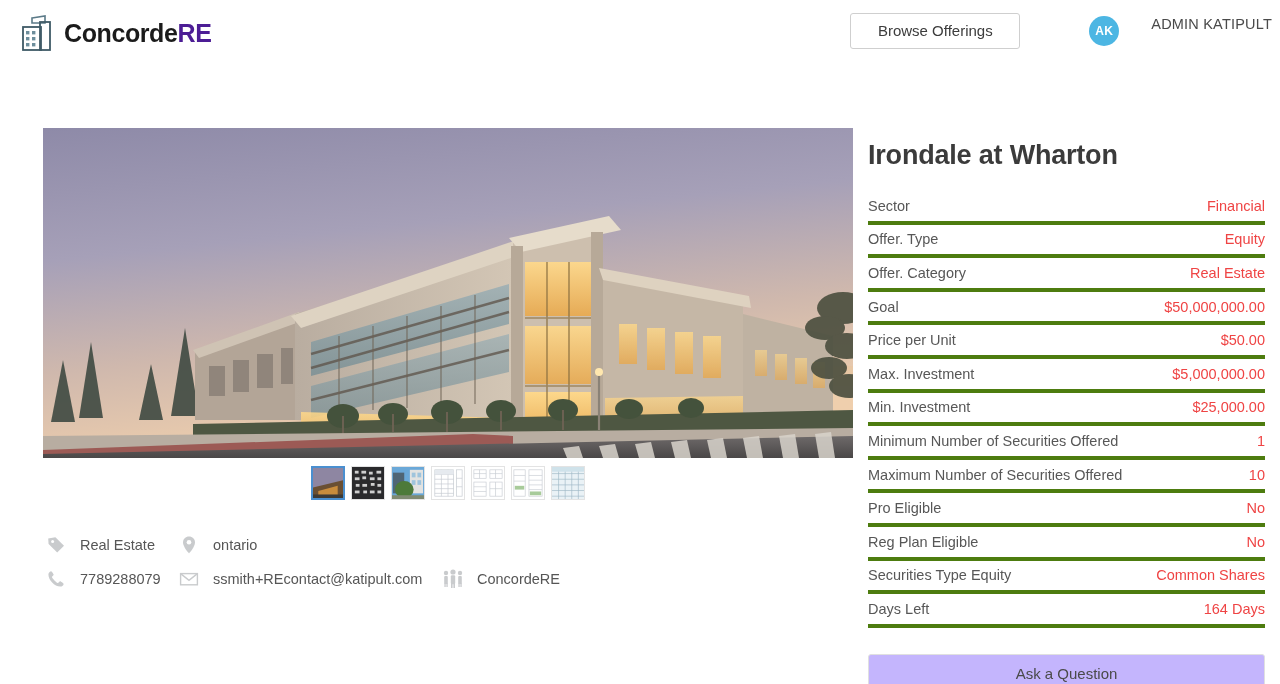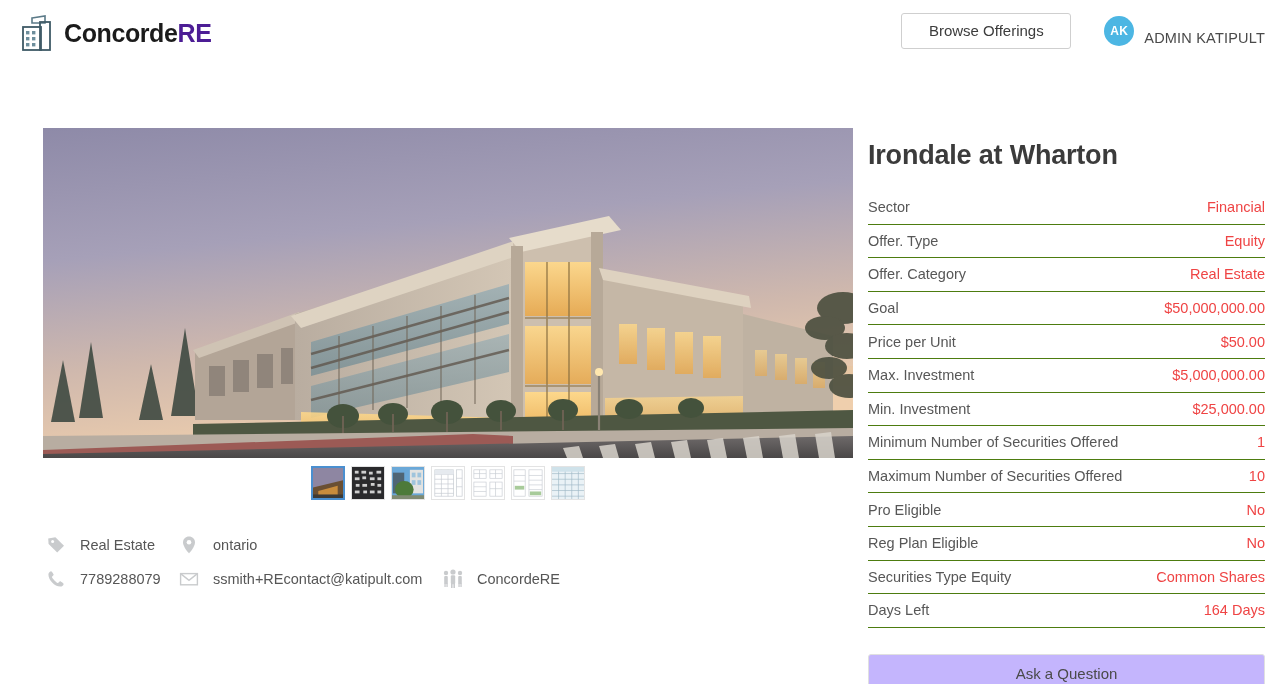--- a/index.html
+++ b/index.html
@@ -35,41 +35,42 @@
     font-weight: bold;
     letter-spacing: -0.4px;
     line-height: 1;
     color: #1b1b1b;
     white-space: nowrap;
   }
   .brand-text .accent { color: #4c1d95; }
 
   .header-right {
     position: absolute;
-    right: 15px; top: 13px;
-    display: flex;
-    align-items: center;
+    right: 8px; top: 13px;
+    display: flex;
+    align-items: center;
+    gap: 36px;
   }
   .browse-btn {
     height: 36px;
     min-width: 170px;
     padding: 0 18px;
     background: #ffffff;
     border: 1px solid #cfcfcf;
     border-radius: 3px;
     font-size: 15px;
     color: #3c3c3c;
     font-family: "Liberation Sans", sans-serif;
     cursor: pointer;
     line-height: 34px;
     text-align: center;
   }
   .user-block {
     display: flex;
-    align-items: flex-end;
+    align-items: flex-start;
     gap: 10px;
     margin-left: 33px;
     cursor: pointer;
   }
   .avatar {
     width: 30px; height: 30px;
     border-radius: 50%;
     background: #4cb6e3;
     color: #fff;
     font-size: 12px;
@@ -78,20 +79,21 @@
     display: flex;
     align-items: center;
     justify-content: center;
     flex: 0 0 auto;
   }
   .user-name {
     font-size: 14.5px;
     color: #4a4a4a;
     white-space: nowrap;
     letter-spacing: 0.2px;
+    margin-left: 22px;
   }
 
   
   .page {
     position: relative;
     width: 1280px;
     height: 618px;
   }
 
   
@@ -173,21 +175,21 @@
     white-space: nowrap;
   }
   .detail-list {
     width: 397px;
   }
   .detail-row {
     display: flex;
     align-items: center;
     justify-content: space-between;
     height: 33.6px;
-    border-bottom: 1px solid #4d7c0f;
+    border-bottom: 4px solid #4d7c0f;
     gap: 16px;
   }
   .detail-label {
     font-size: 14.5px;
     color: #575757;
     white-space: nowrap;
   }
   .detail-value {
     font-size: 14.5px;
     color: #ef4444;

